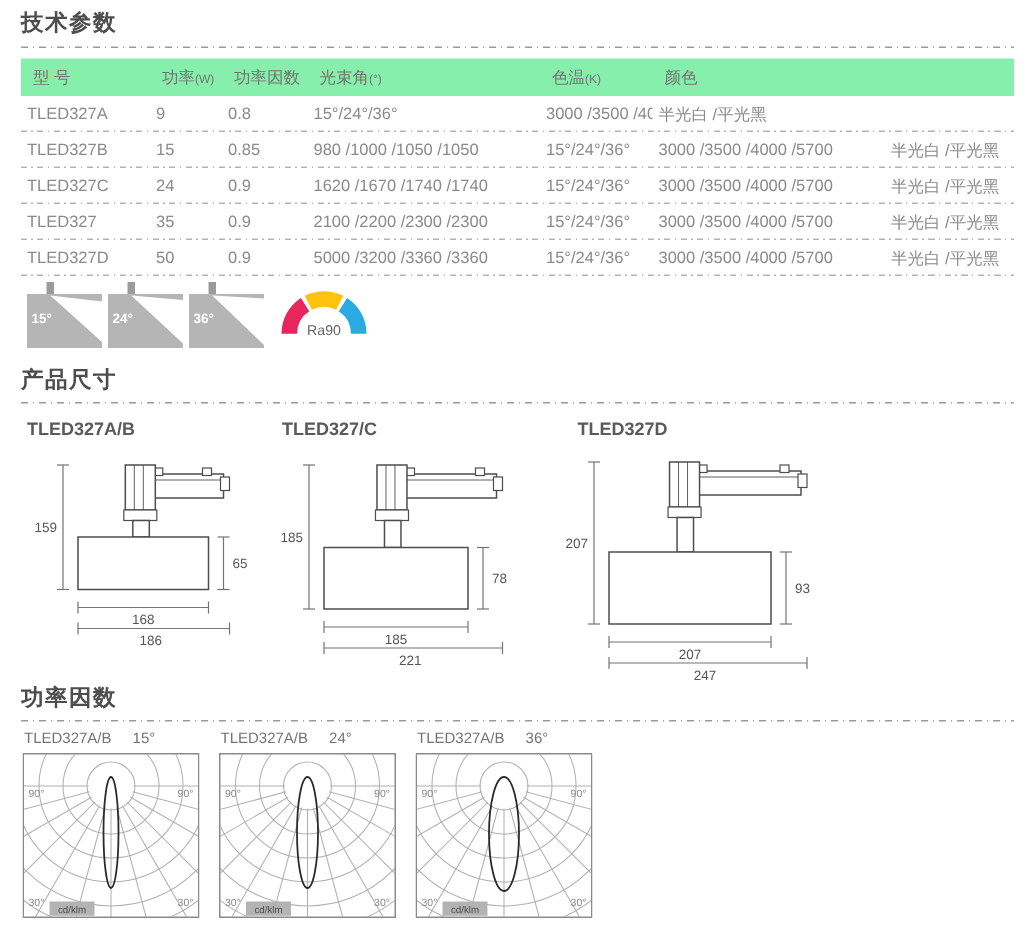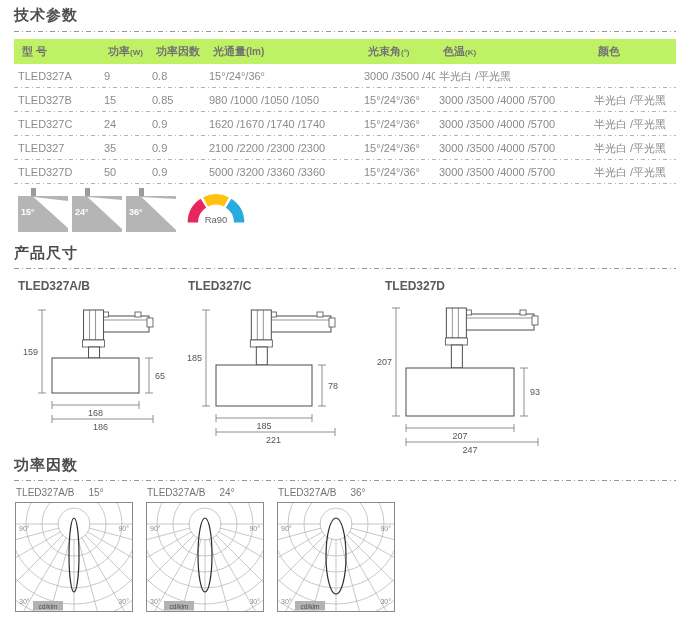--- a/index.html
+++ b/index.html
@@ -7,21 +7,21 @@
   .page{position:relative;width:690px;height:627px;background:#fff;overflow:hidden;}
 
   
   .sec-title{position:absolute;left:14px;font-size:15px;font-weight:bold;color:#4d4d4d;letter-spacing:1px;}
   .rule{position:absolute;left:14px;right:14px;height:1px;
         background:repeating-linear-gradient(90deg,#999 0 5px,transparent 5px 8px,#999 8px 9px,transparent 9px 12px);}
 
   
   .trow{position:absolute;left:14px;right:14px;display:grid;
         grid-template-columns:86px 48px 57px 155px 75px 155px 1fr;align-items:center;}
-  .thead{top:39px;height:25px;background:#bef264;color:#737373;font-size:11px;font-weight:bold;}
+  .thead{top:39px;height:25px;background:#86efac;color:#737373;font-size:11px;}
   .tdata{height:24px;color:#8a8a8a;font-size:11px;
          background:repeating-linear-gradient(90deg,#b3b3b3 0 4px,transparent 4px 7px,#b3b3b3 7px 8px,transparent 8px 11px) bottom/100% 1px no-repeat;}
   .trow span{padding-left:4px;white-space:nowrap;overflow:hidden;}
   .h-unit{font-size:8px;padding-left:0 !important;}
   .h-unit.u-lg{font-size:10px;}
 
   
   .beam-icon{position:absolute;top:188px;}
   .cri{position:absolute;top:180px;left:182px;}
 
@@ -39,21 +39,20 @@
 
 <div class="page">
 
   <div class="sec-title" style="top:6px">技术参数</div>
   <div class="rule" style="top:31px"></div>
 
   <div class="trow thead">
     <span><span>型 号</span></span>
     <span><span>功率</span><span class="h-unit">(W)</span></span>
     <span><span>功率因数</span></span>
-    <span><span>光通量</span><span class="h-unit u-lg">(lm)</span></span>
     <span><span>光束角</span><span class="h-unit">(°)</span></span>
     <span><span>色温</span><span class="h-unit">(K)</span></span>
     <span><span>颜色</span></span>
   </div>
 
   <div class="trow tdata" style="top:64px">
     <span>TLED327A</span>
     <span>9</span>
     <span>0.8</span>
     <span>15°/24°/36°</span>

